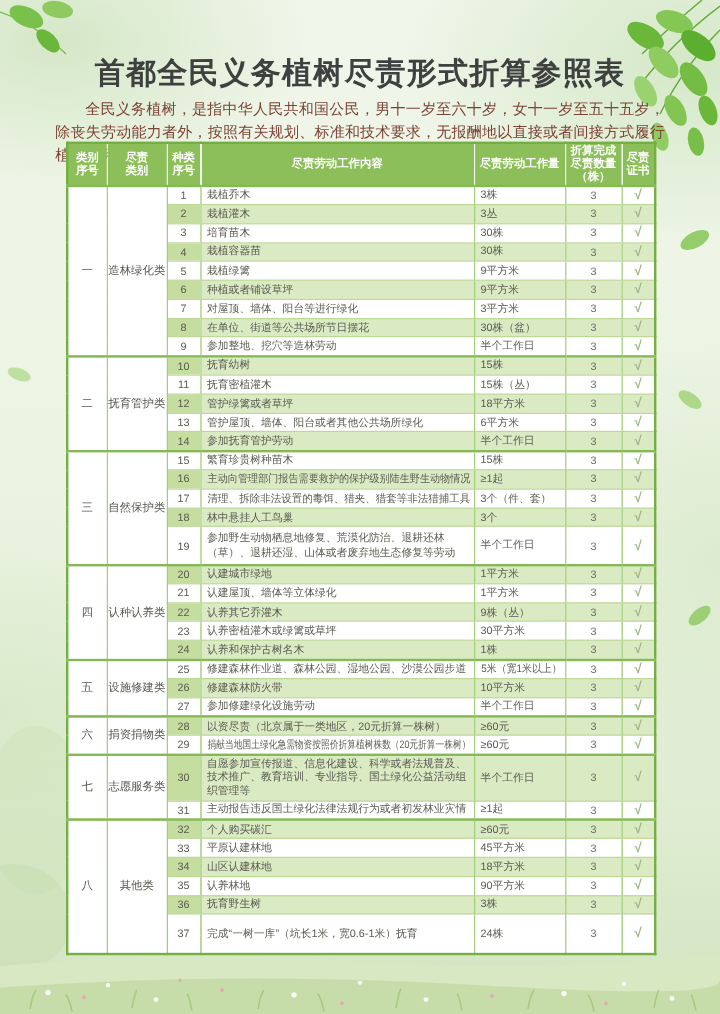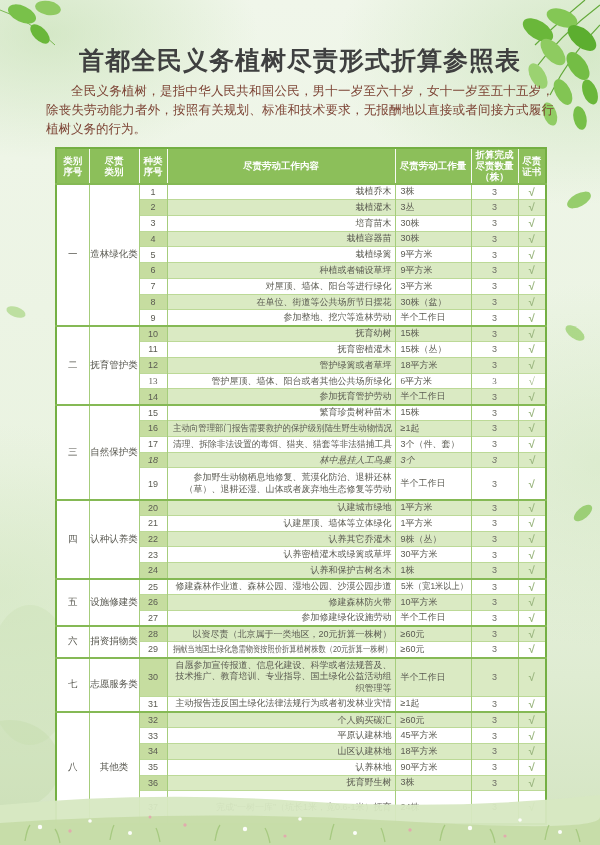--- a/index.html
+++ b/index.html
@@ -11,32 +11,32 @@
       radial-gradient(ellipse 300px 260px at 100% 55%, rgba(200,225,180,.4), rgba(200,225,180,0) 70%),
       radial-gradient(ellipse 320px 240px at 0% 70%, rgba(205,228,185,.45), rgba(205,228,185,0) 70%),
       linear-gradient(180deg,#f0f6ea 0%,#eaf3e1 55%,#dfecd2 80%,#d3e4c1 100%);}
   .deco{position:absolute;pointer-events:none;}
 
   #title{position:absolute;top:44px;left:0;width:600px;text-align:center;
     font-size:25px;font-weight:bold;color:#3f4040;letter-spacing:1px;}
   #intro{position:absolute;top:82px;left:46px;width:508px;font-size:12.5px;line-height:1.52;
     color:#7c4334;text-indent:2em;text-align:justify;}
 
-  #tablebox{position:absolute;top:147px;left:55px;width:490px;}
+  #tablebox{position:absolute;top:118px;left:55px;width:490px;}
   table{border-collapse:collapse;table-layout:fixed;width:490px;}
   th,td{box-sizing:border-box;padding:0;margin:0;vertical-align:middle;overflow:hidden;}
   thead tr{height:33px;}
   th{background:#8cbf5a;color:#fff;font-size:9.5px;font-weight:bold;line-height:1.18;
      white-space:pre-line;border:1px solid rgba(255,255,255,.5);text-align:center;}
   table{border:2px solid #74af43;}
   td{border-left:1px solid #a6cd7c;border-right:1px solid #a6cd7c;border-top:1px solid #bcd997;
      font-size:9px;color:#5b5b52;background:#fff;}
   tr.rowgreen td.stripe{background:#daeac3;}
   tr.rowgreen td.numcell{background:#c6dda0;}
-  td.ctext{text-align:right;padding:0 3px 0 5px;}
+  td.ctext{text-align:left;padding:0 3px 0 5px;}
   td.cwork{text-align:left;padding:0 2px 0 5px;}
   td.ccenter{text-align:center;}
   td.catcell{background:#fff;text-align:center;font-size:9.5px;color:#57574f;}
   tr.groupstart td{border-top:2px solid #85b955;}
   .fit{display:inline-block;white-space:nowrap;transform-origin:left center;}
   .wrap2{display:block;white-space:normal;line-height:1.3;padding:1px 0;}
   .check{color:#9cb781;font-size:11px;font-weight:bold;}
   .qtytxt{color:#6e6e66;}
 
   #footer{position:absolute;top:789px;left:0;width:600px;text-align:center;
@@ -209,21 +209,21 @@
             <td class="ccenter stripe"><span class="qtytxt">3</span></td>
             <td class="ccenter stripe"><span class="check">√</span></td>
           </tr>
           <tr class="rowgreen" style="height: 15.8px;">
             <td class="ccenter numcell stripe"><span class="">12</span></td>
             <td class="ctext stripe"><span class="fit">管护绿篱或者草坪</span></td>
             <td class="cwork stripe"><span class="fit">18平方米</span></td>
             <td class="ccenter stripe"><span class="qtytxt">3</span></td>
             <td class="ccenter stripe"><span class="check">√</span></td>
           </tr>
-          <tr style="height: 15.8px; font-family: Liberation Serif, serif;">
+          <tr style="height: 15.8px;">
             <td class="ccenter numcell stripe"><span class="">13</span></td>
             <td class="ctext stripe"><span class="fit">管护屋顶、墙体、阳台或者其他公共场所绿化</span></td>
             <td class="cwork stripe"><span class="fit">6平方米</span></td>
             <td class="ccenter stripe"><span class="qtytxt">3</span></td>
             <td class="ccenter stripe"><span class="check">√</span></td>
           </tr>
           <tr class="rowgreen" style="height: 15.8px;">
             <td class="ccenter numcell stripe"><span class="">14</span></td>
             <td class="ctext stripe"><span class="fit">参加抚育管护劳动</span></td>
             <td class="cwork stripe"><span class="fit">半个工作日</span></td>
@@ -246,21 +246,21 @@
             <td class="ccenter stripe"><span class="qtytxt">3</span></td>
             <td class="ccenter stripe"><span class="check">√</span></td>
           </tr>
           <tr style="height: 15.8px;">
             <td class="ccenter numcell stripe"><span class="">17</span></td>
             <td class="ctext stripe"><span class="fit" style="transform: scaleX(0.973);">清理、拆除非法设置的毒饵、猎夹、猎套等非法猎捕工具</span></td>
             <td class="cwork stripe"><span class="fit">3个（件、套）</span></td>
             <td class="ccenter stripe"><span class="qtytxt">3</span></td>
             <td class="ccenter stripe"><span class="check">√</span></td>
           </tr>
-          <tr class="rowgreen" style="height: 15.8px; font-style: italic;">
+          <tr class="rowgreen" style="height: 15.8px;">
             <td class="ccenter numcell stripe"><span class="">18</span></td>
             <td class="ctext stripe"><span class="fit">林中悬挂人工鸟巢</span></td>
             <td class="cwork stripe"><span class="fit">3个</span></td>
             <td class="ccenter stripe"><span class="qtytxt">3</span></td>
             <td class="ccenter stripe"><span class="check">√</span></td>
           </tr>
           <tr style="height: 31.6px;">
             <td class="ccenter numcell stripe"><span class="">19</span></td>
             <td class="ctext stripe">
               <span class="wrap2">参加野生动物栖息地修复、荒漠化防治、退耕还林（草）、退耕还湿、山体或者废弃地生态修复等劳动</span>

